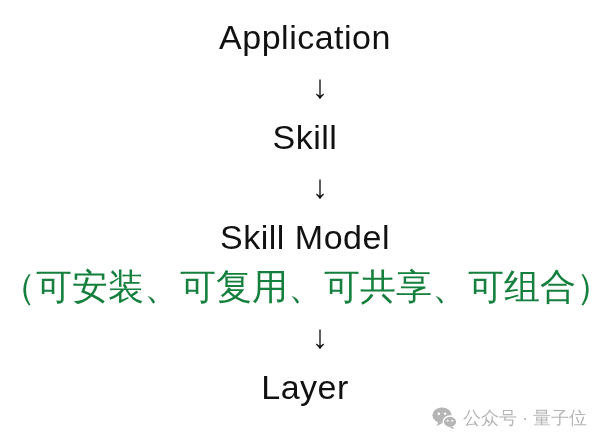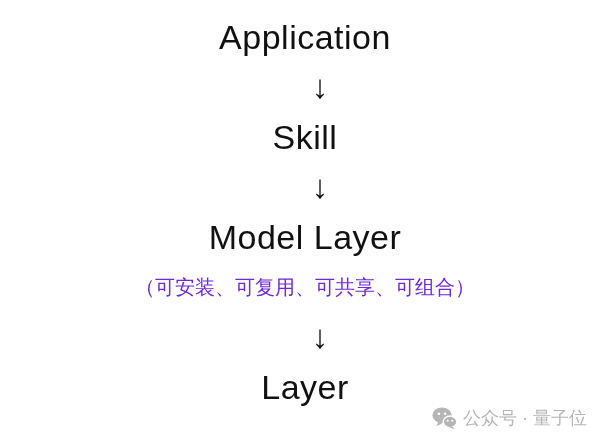--- a/index.html
+++ b/index.html
@@ -31,22 +31,22 @@
     font-size: 34px;
     color: #111111;
     letter-spacing: 0.5px;
   }
   .arrow-row {
     font-size: 33px;
     color: #111111;
     transform: translateX(15px);
   }
   .sublabel {
-    font-size: 20px;
-    color: #6d28d9;
+    font-size: 36px;
+    color: #15803d;
   }
   .watermark {
     position: absolute;
     right: 23px;
     bottom: 15px;
     display: flex;
     align-items: center;
     gap: 6px;
     color: #b5b5b5;
     font-size: 18px;
@@ -57,21 +57,21 @@
 </head>
 <body>
 
 <div class="canvas">
 
   <div class="flow">
     <div class="row layer-label">Application</div>
     <div class="row arrow-row">↓</div>
     <div class="row layer-label">Skill</div>
     <div class="row arrow-row">↓</div>
-    <div class="row layer-label">Model Layer</div>
+    <div class="row layer-label">Skill Model</div>
     <div class="row sublabel">（可安装、可复用、可共享、可组合）</div>
     <div class="row arrow-row">↓</div>
     <div class="row layer-label">Layer</div>
   </div>
 
   <div class="watermark">
     <span>
       <svg width="25" height="22" viewBox="0 0 25 22">
         <ellipse cx="10" cy="8.2" rx="9.6" ry="7.8" fill="#b5b5b5"></ellipse>
         <path d="M6.2 14.8 L4.6 19.2 L10.6 16.0 Z" fill="#b5b5b5"></path>

